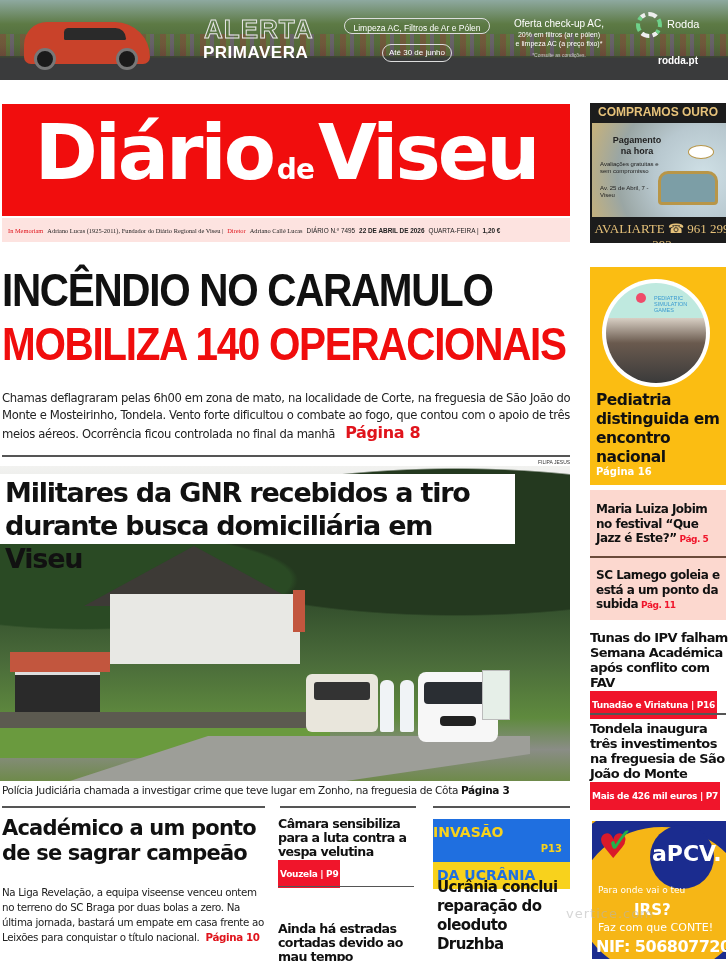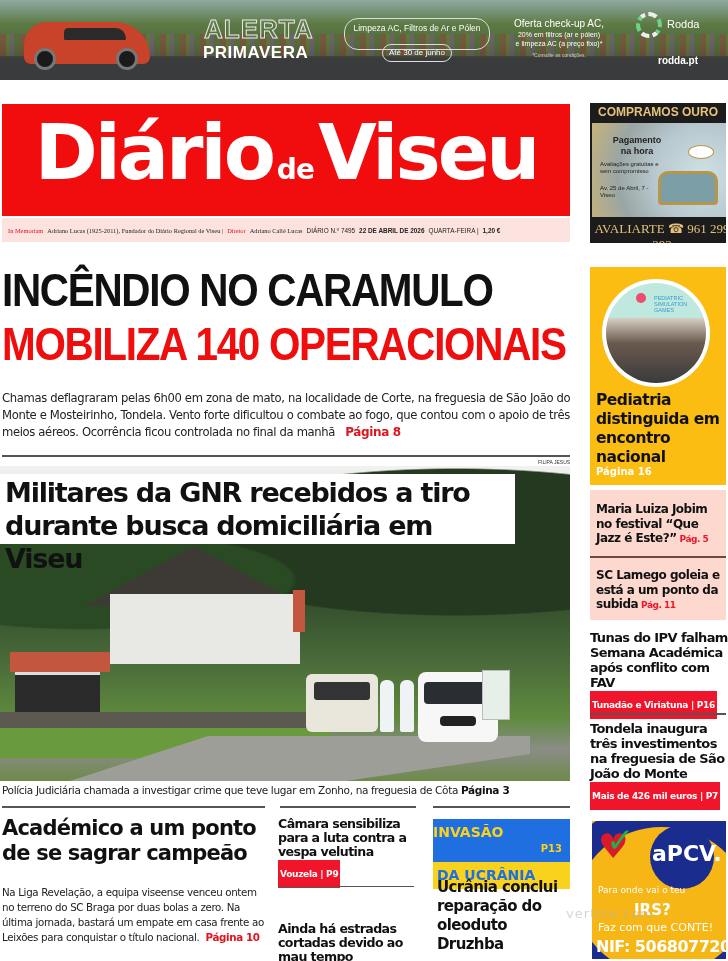--- a/index.html
+++ b/index.html
@@ -12,21 +12,21 @@
   #banner .field { position:absolute; left:0; top:34px; width:728px; height:22px;
     background: repeating-linear-gradient(90deg, #8a4a3a 0 6px, #6a7a3a 6px 10px, #7a5a8a 10px 14px, #5a6a3a 14px 20px); opacity:.55; }
   #banner .road { position:absolute; left:0; top:58px; width:728px; height:22px; background:#3a3b3c; }
   #banner .car { position:absolute; left:24px; top:22px; width:126px; height:42px; background:#c9422a; border-radius: 26px 40px 8px 8px; }
   #banner .car .win { position:absolute; left:40px; top:6px; width:62px; height:12px; background:#2a2a2a; border-radius: 6px 14px 2px 2px; }
   #banner .car .wh1, #banner .car .wh2 { position:absolute; top:26px; width:22px; height:22px; border-radius:50%; background:#1a1a1a; border:3px solid #777; }
   #banner .car .wh1 { left:10px; } #banner .car .wh2 { left:92px; }
   #banner .alerta { position:absolute; left:204px; top:14px; font-family:"Liberation Sans", sans-serif; font-weight:bold; font-size:26px; color:transparent; -webkit-text-stroke:1px #e6e6e6; letter-spacing:1px; }
   #banner .primavera { position:absolute; left:203px; top:43px; font-family:"Liberation Sans", sans-serif; font-weight:bold; font-size:17px; color:#fff; letter-spacing:.5px; }
   #banner .pill { position:absolute; border:1px solid #ddd; border-radius:14px; color:#fff; font-size:8.5px; font-family:"Liberation Sans", sans-serif; text-align:center; }
-  #banner .pill1 { left:344px; top:18px; width:146px; height:32px; line-height:18px; }
+  #banner .pill1 { left:344px; top:18px; width:146px; height:16px; line-height:18px; }
   #banner .pill2 { left:382px; top:44px; width:70px; height:18px; line-height:16px; font-size:8px; }
   #banner .offer { position:absolute; left:505px; top:18px; width:108px; color:#fff; font-family:"Liberation Sans", sans-serif; text-align:center; }
   #banner .offer .o1 { font-size:10px; line-height:12px; }
   #banner .offer .o2 { font-size:7px; line-height:9px; }
   #banner .offer .o3 { font-size:5px; color:#ccc; margin-top:4px; }
   #banner .rodda-logo { position:absolute; left:636px; top:12px; width:26px; height:26px; border-radius:50%; border:4px dashed #eee; border-color:#eee #6fd18a #eee #6fd18a; }
   #banner .rodda-name { position:absolute; left:667px; top:18px; color:#fff; font-family:"Liberation Sans", sans-serif; font-size:11px; }
   #banner .rodda-url { position:absolute; left:658px; top:55px; color:#fff; font-family:"Liberation Sans", sans-serif; font-weight:bold; font-size:10px; }
 
   
@@ -48,21 +48,21 @@
   #goldad .p2 { position:absolute; left:8px; top:38px; font-family:"Liberation Sans", sans-serif; font-size:6px; line-height:7px; color:#222; width:70px; }
   #goldad .p3 { position:absolute; left:8px; top:62px; font-family:"Liberation Sans", sans-serif; font-size:6px; line-height:7px; color:#222; width:60px; }
   #goldad .sofa { position:absolute; left:66px; top:48px; width:60px; height:34px; background:#7c9ea6; border:3px solid #b89648; border-radius:10px 10px 4px 4px; }
   #goldad .logo { position:absolute; left:96px; top:22px; width:26px; height:14px; border-radius:50%; background:#fff; border:1px solid #b89648; }
   #goldad .foot { position:absolute; left:0; top:118px; width:144px; text-align:center; color:#e6c27a; font-family:"Liberation Serif", serif; font-size:13px; }
 
   
   #lead-h1 { left: 2px; top: 262px; width: 570px; font-family:"Liberation Sans", sans-serif; font-weight:bold; font-size:47px; line-height:56px; letter-spacing:-1.5px; color:#111; transform: scaleX(0.86); transform-origin: left top; white-space:nowrap; }
   #lead-h2 { left: 2px; top: 316px; width: 570px; font-family:"Liberation Sans", sans-serif; font-weight:bold; font-size:47px; line-height:56px; letter-spacing:-1.5px; color:#f00d0d; transform: scaleX(0.86); transform-origin: left top; white-space:nowrap; }
   #lead-text { left: 2px; top: 390px; width: 570px; font-family:"DejaVu Sans", sans-serif; font-size:11.6px; line-height:17px; color:#222; letter-spacing:-0.35px; }
-  #lead-text .pg { color:#e0141c; font-weight:bold; font-size:12px; margin-left:10px; }
+  #lead-text .pg { color:#e0141c; font-weight:bold; font-size:16px; margin-left:10px; }
   .rule { position:absolute; height:2px; background:#555; }
 
   
   #photo { left: 0; top: 466px; width: 570px; height: 315px; overflow:hidden;
     background: linear-gradient(180deg, #f2f2f0 0%, #dfe3e0 14%, #3f5a32 16%, #2f4a2a 40%, #4a6b3a 62%, #5f8a3e 80%, #8a8d86 90%, #6e8a4a 100%); }
   #photo .trees { position:absolute; left:0; top:0; width:570px; height:190px;
     background: radial-gradient(ellipse at 15% 60%, #2a4a24 0 30%, transparent 31%), radial-gradient(ellipse at 80% 40%, #24391f 0 45%, transparent 46%), radial-gradient(ellipse at 50% 30%, #33502b 0 25%, transparent 26%); }
   #photo .roof { position:absolute; left:84px; top:80px; width:220px; height:60px; background:#3d3a36; clip-path: polygon(0 100%, 50% 0, 100% 100%); }
   #photo .house { position:absolute; left:110px; top:128px; width:190px; height:70px; background:#e8e8e4; }
   #photo .garage-roof { position:absolute; left:10px; top:186px; width:100px; height:20px; background:#c2563e; }

